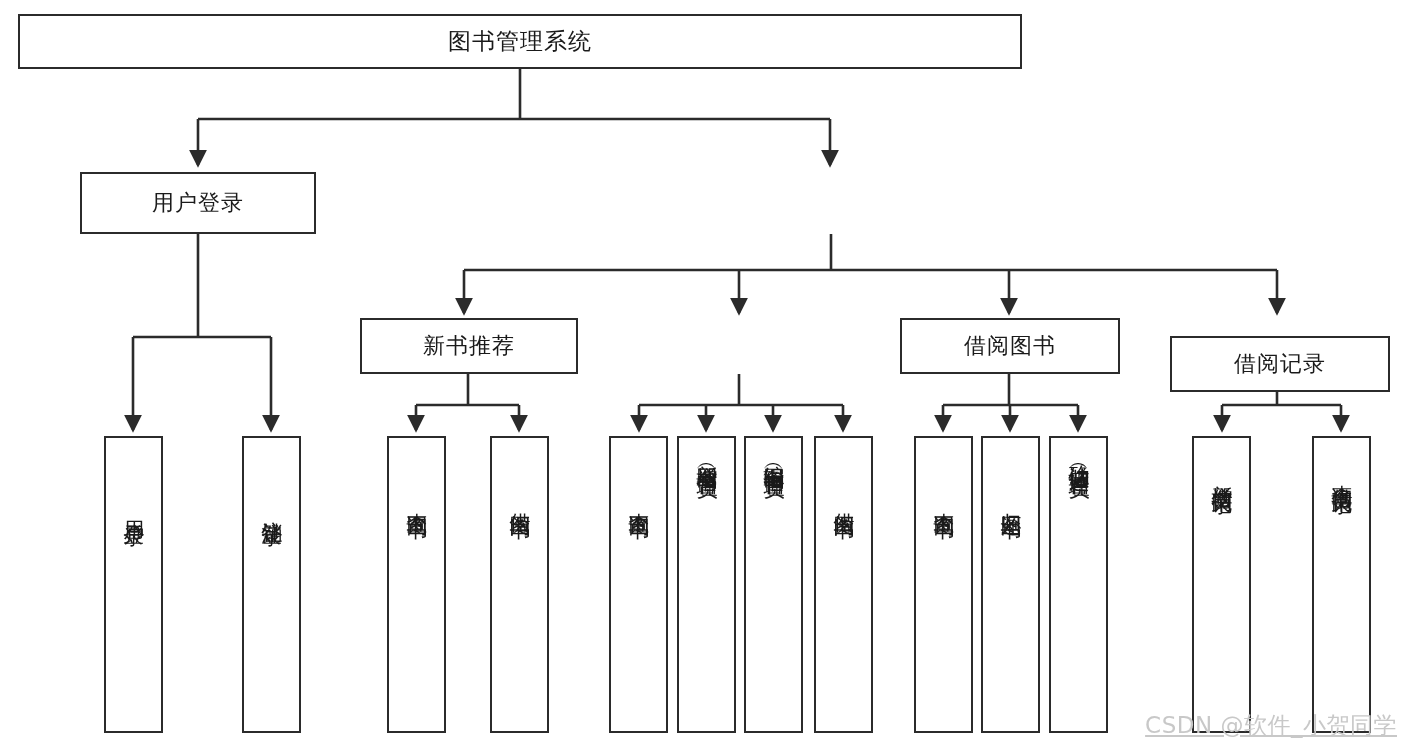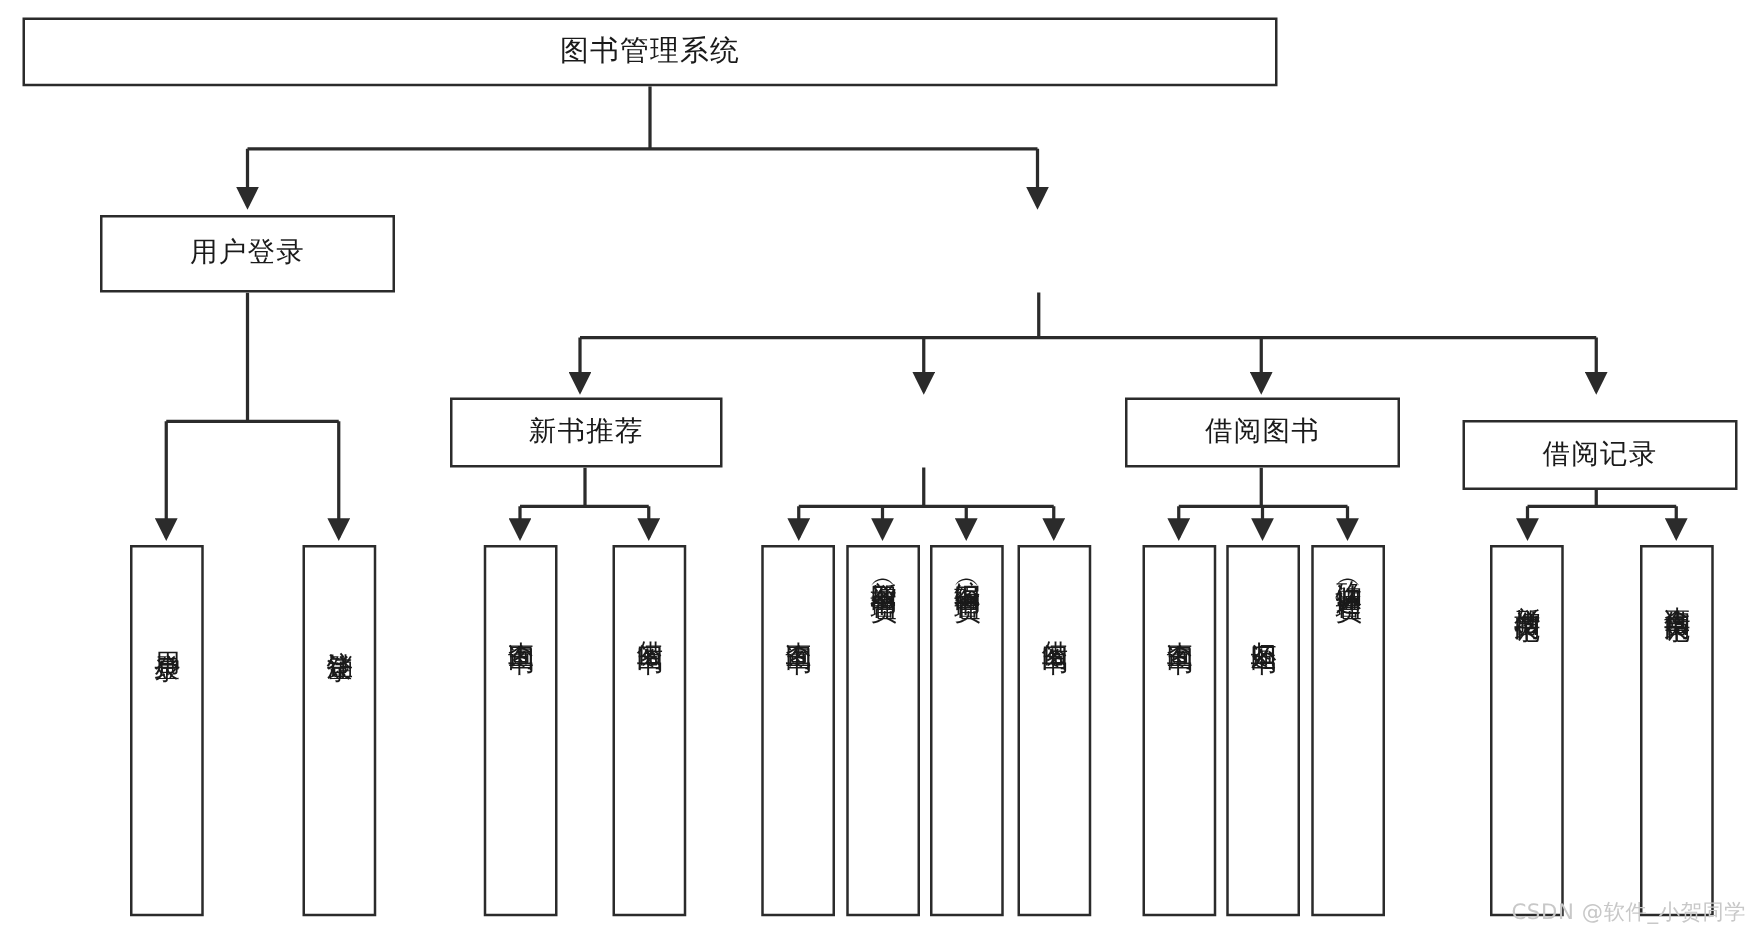--- a/index.html
+++ b/index.html
@@ -55,24 +55,25 @@
     font-size: 21px;
     line-height: 1.18;
     letter-spacing: 2px;
     white-space: nowrap;
     color: #1a1a1a;
   }
   .watermark {
     position: absolute;
     right: 8px;
     bottom: 6px;
-    font-size: 17px;
+    font-size: 23px;
     color: #c8c8c8;
     letter-spacing: 0.5px;
     white-space: nowrap;
+    text-decoration: underline;
   }
 </style>
 </head>
 <body>
 
 <div id="canvas">
 
   <svg id="edges" viewBox="0 0 1405 747" xmlns="http://www.w3.org/2000/svg">
     <defs>
       <marker id="arrow" viewBox="0 0 10 10" refX="8.5" refY="5" markerWidth="7" markerHeight="7" orient="auto-start-reverse">

